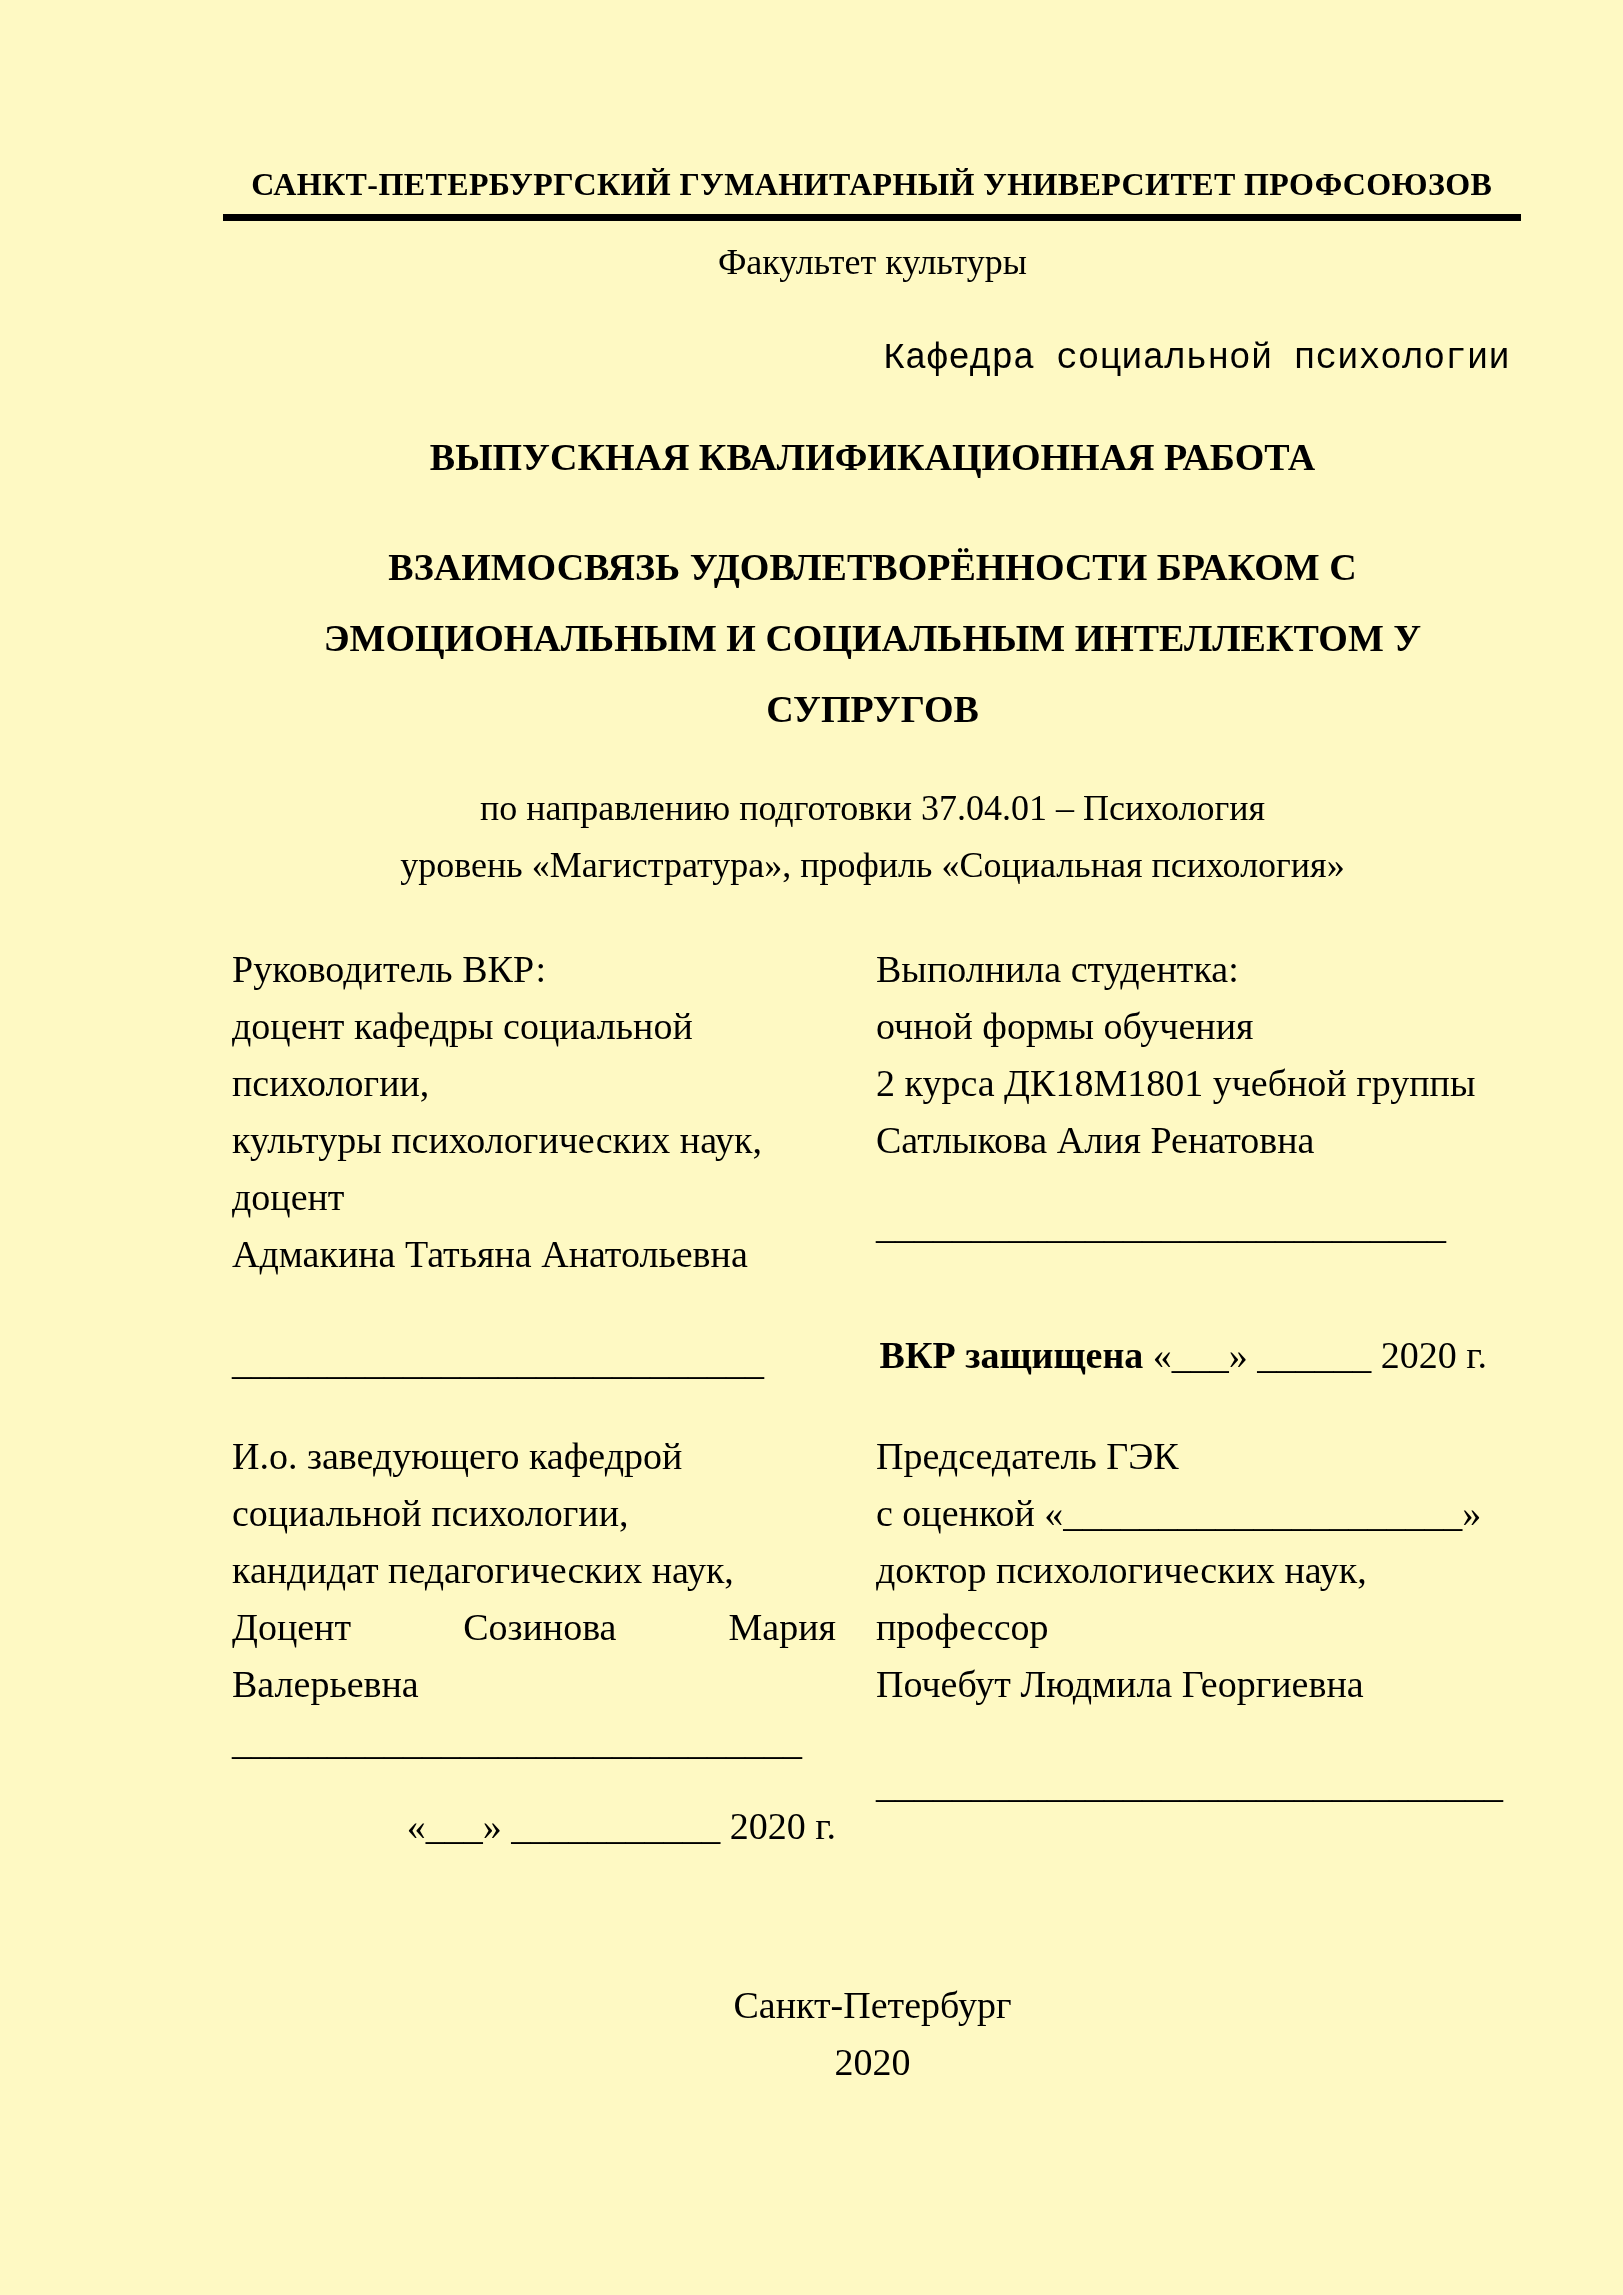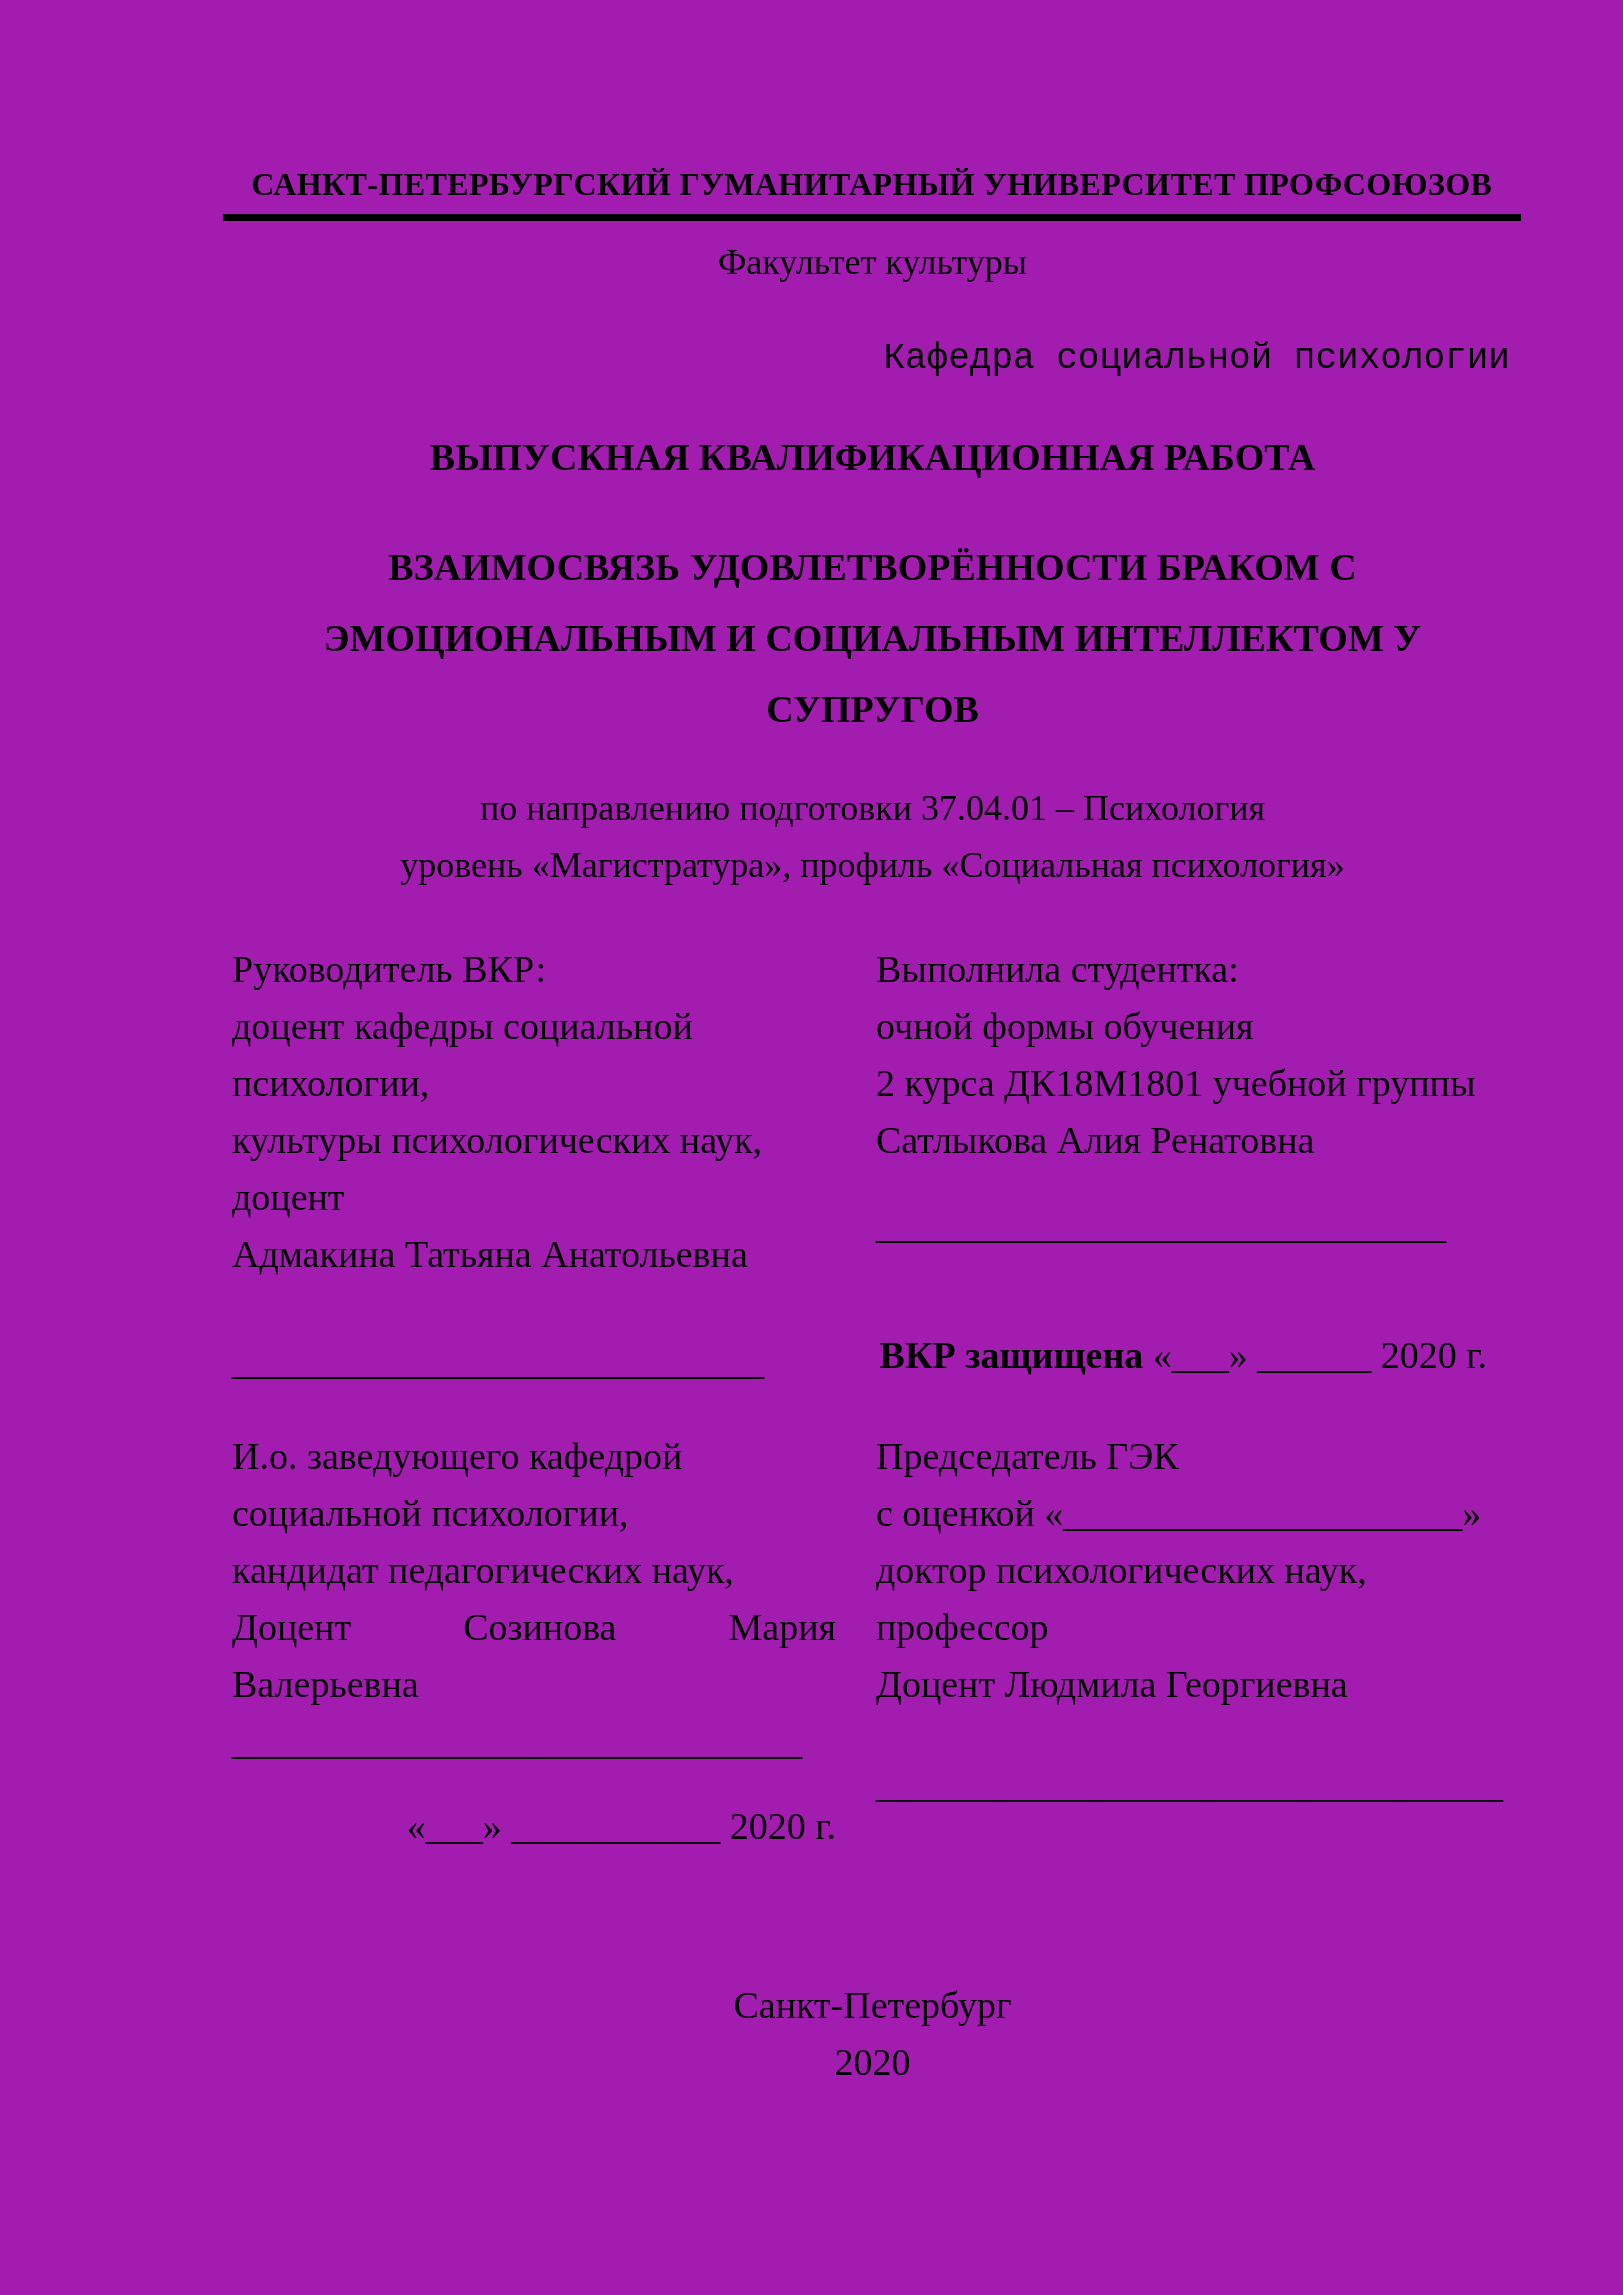--- a/index.html
+++ b/index.html
@@ -4,21 +4,21 @@
 <style>
   html, body {
     margin: 0;
     padding: 0;
     background: #ffffff;
   }
   .page {
     position: relative;
     width: 1623px;
     height: 2295px;
-    background: #a21caf;
+    background: #fef9c3;
     color: #000000;
     font-family: "Liberation Serif", "DejaVu Serif", serif;
     font-size: 38px;
     box-sizing: border-box;
     padding: 166px 110px 0 232px;
     overflow: hidden;
   }
   .university {
     font-size: 32px;
     font-weight: bold;
@@ -157,21 +157,21 @@
       <div class="line justify-stretch">Доцент Созинова Мария</div>
       <div class="line">Валерьевна</div>
       <div class="underscore-line">______________________________</div>
       <div class="line gap-72">«___» ___________ 2020 г.</div>
     </div>
     <div class="col-right">
       <div class="line">Председатель ГЭК</div>
       <div class="line">с оценкой «_____________________»</div>
       <div class="line">доктор психологических наук,</div>
       <div class="line">профессор</div>
-      <div class="line">Доцент Людмила Георгиевна</div>
+      <div class="line">Почебут Людмила Георгиевна</div>
       <div class="underscore-line gap-45">_________________________________</div>
     </div>
   </div>
 
   <div class="footer">
     <div>Санкт-Петербург</div>
     <div>2020</div>
   </div>
 
 </div>

